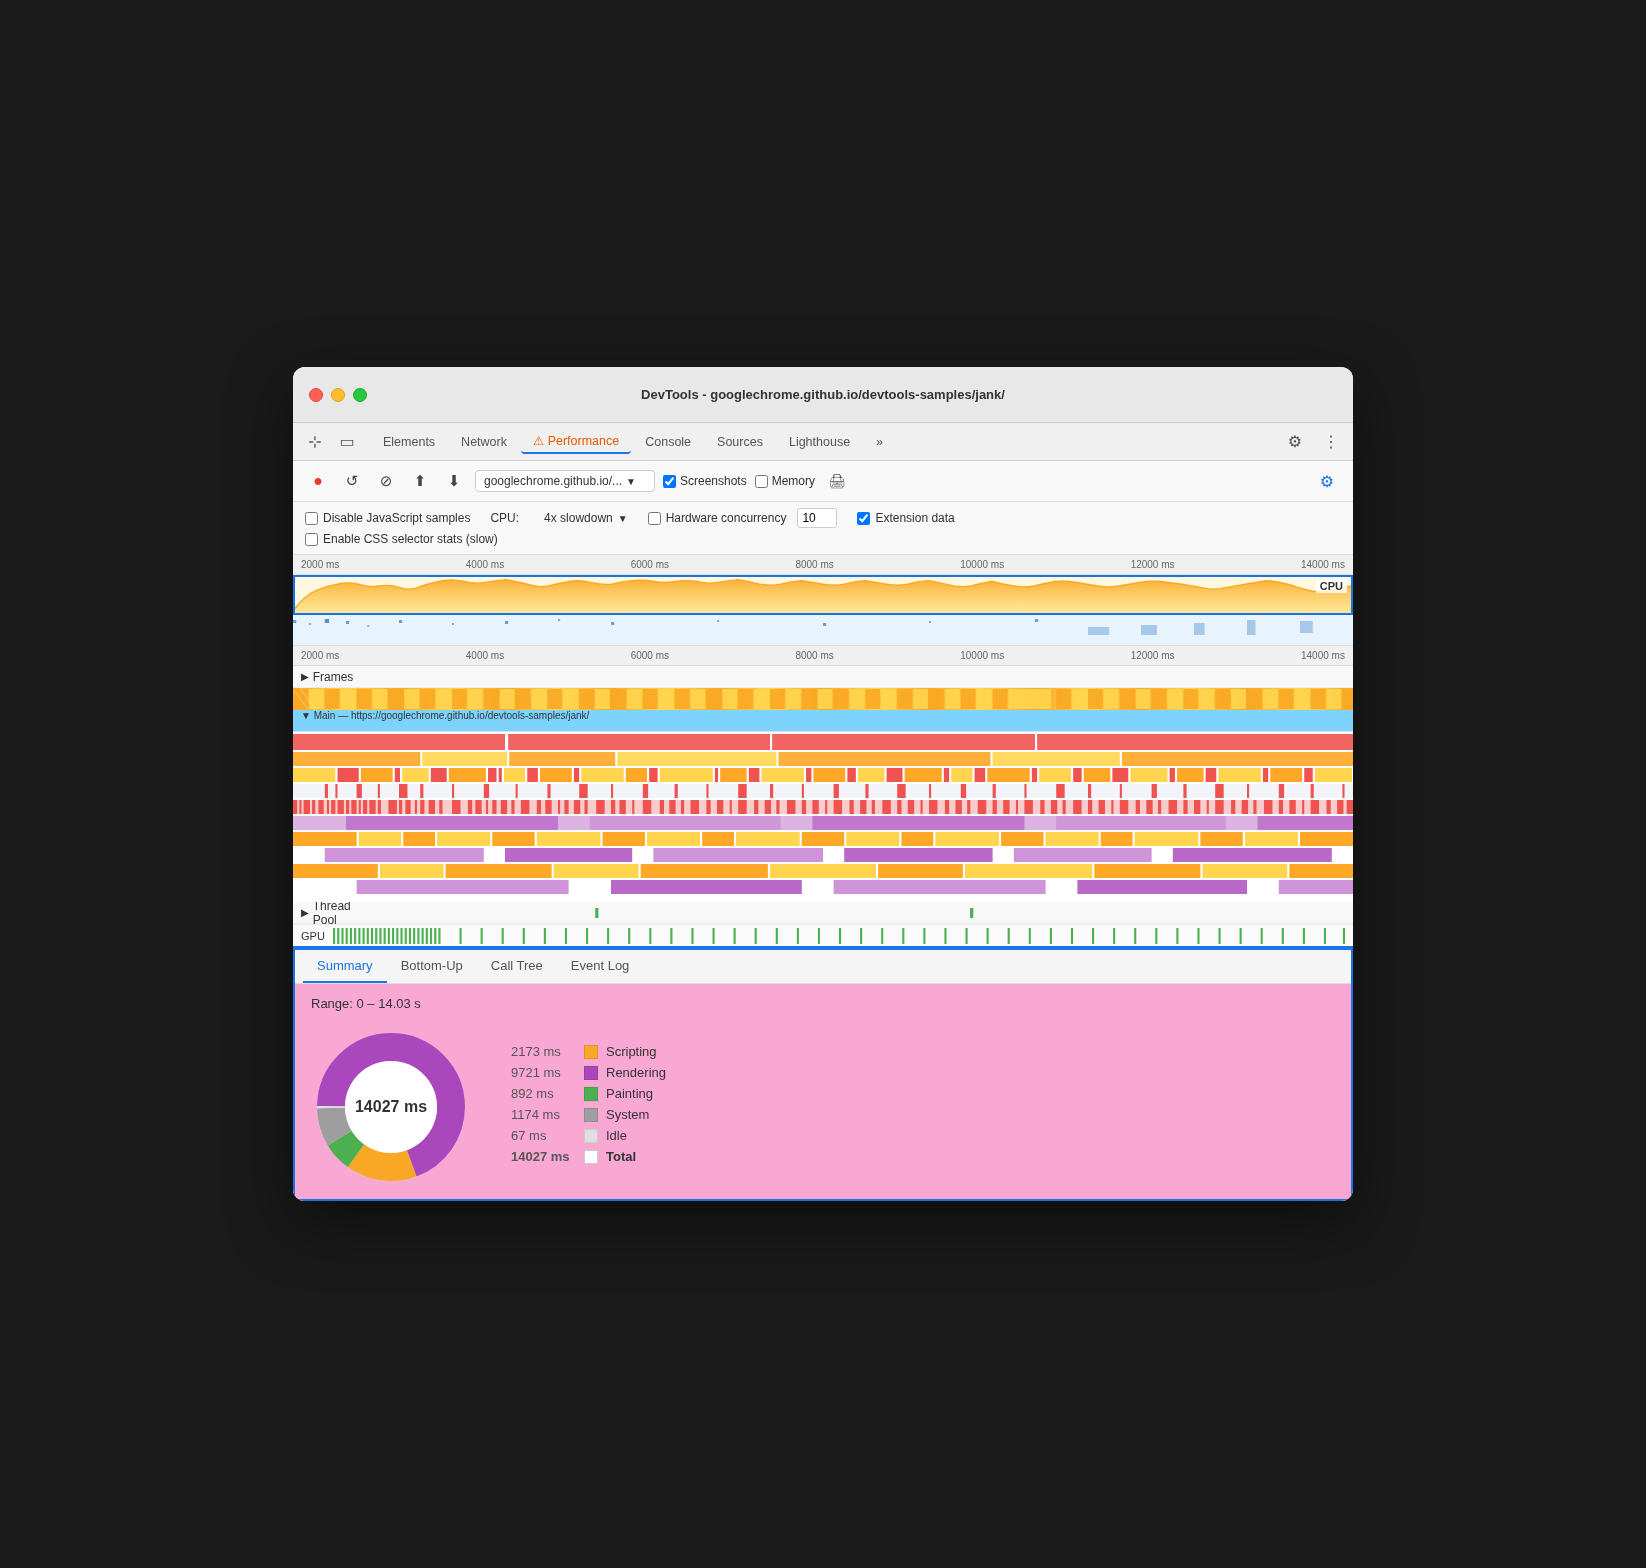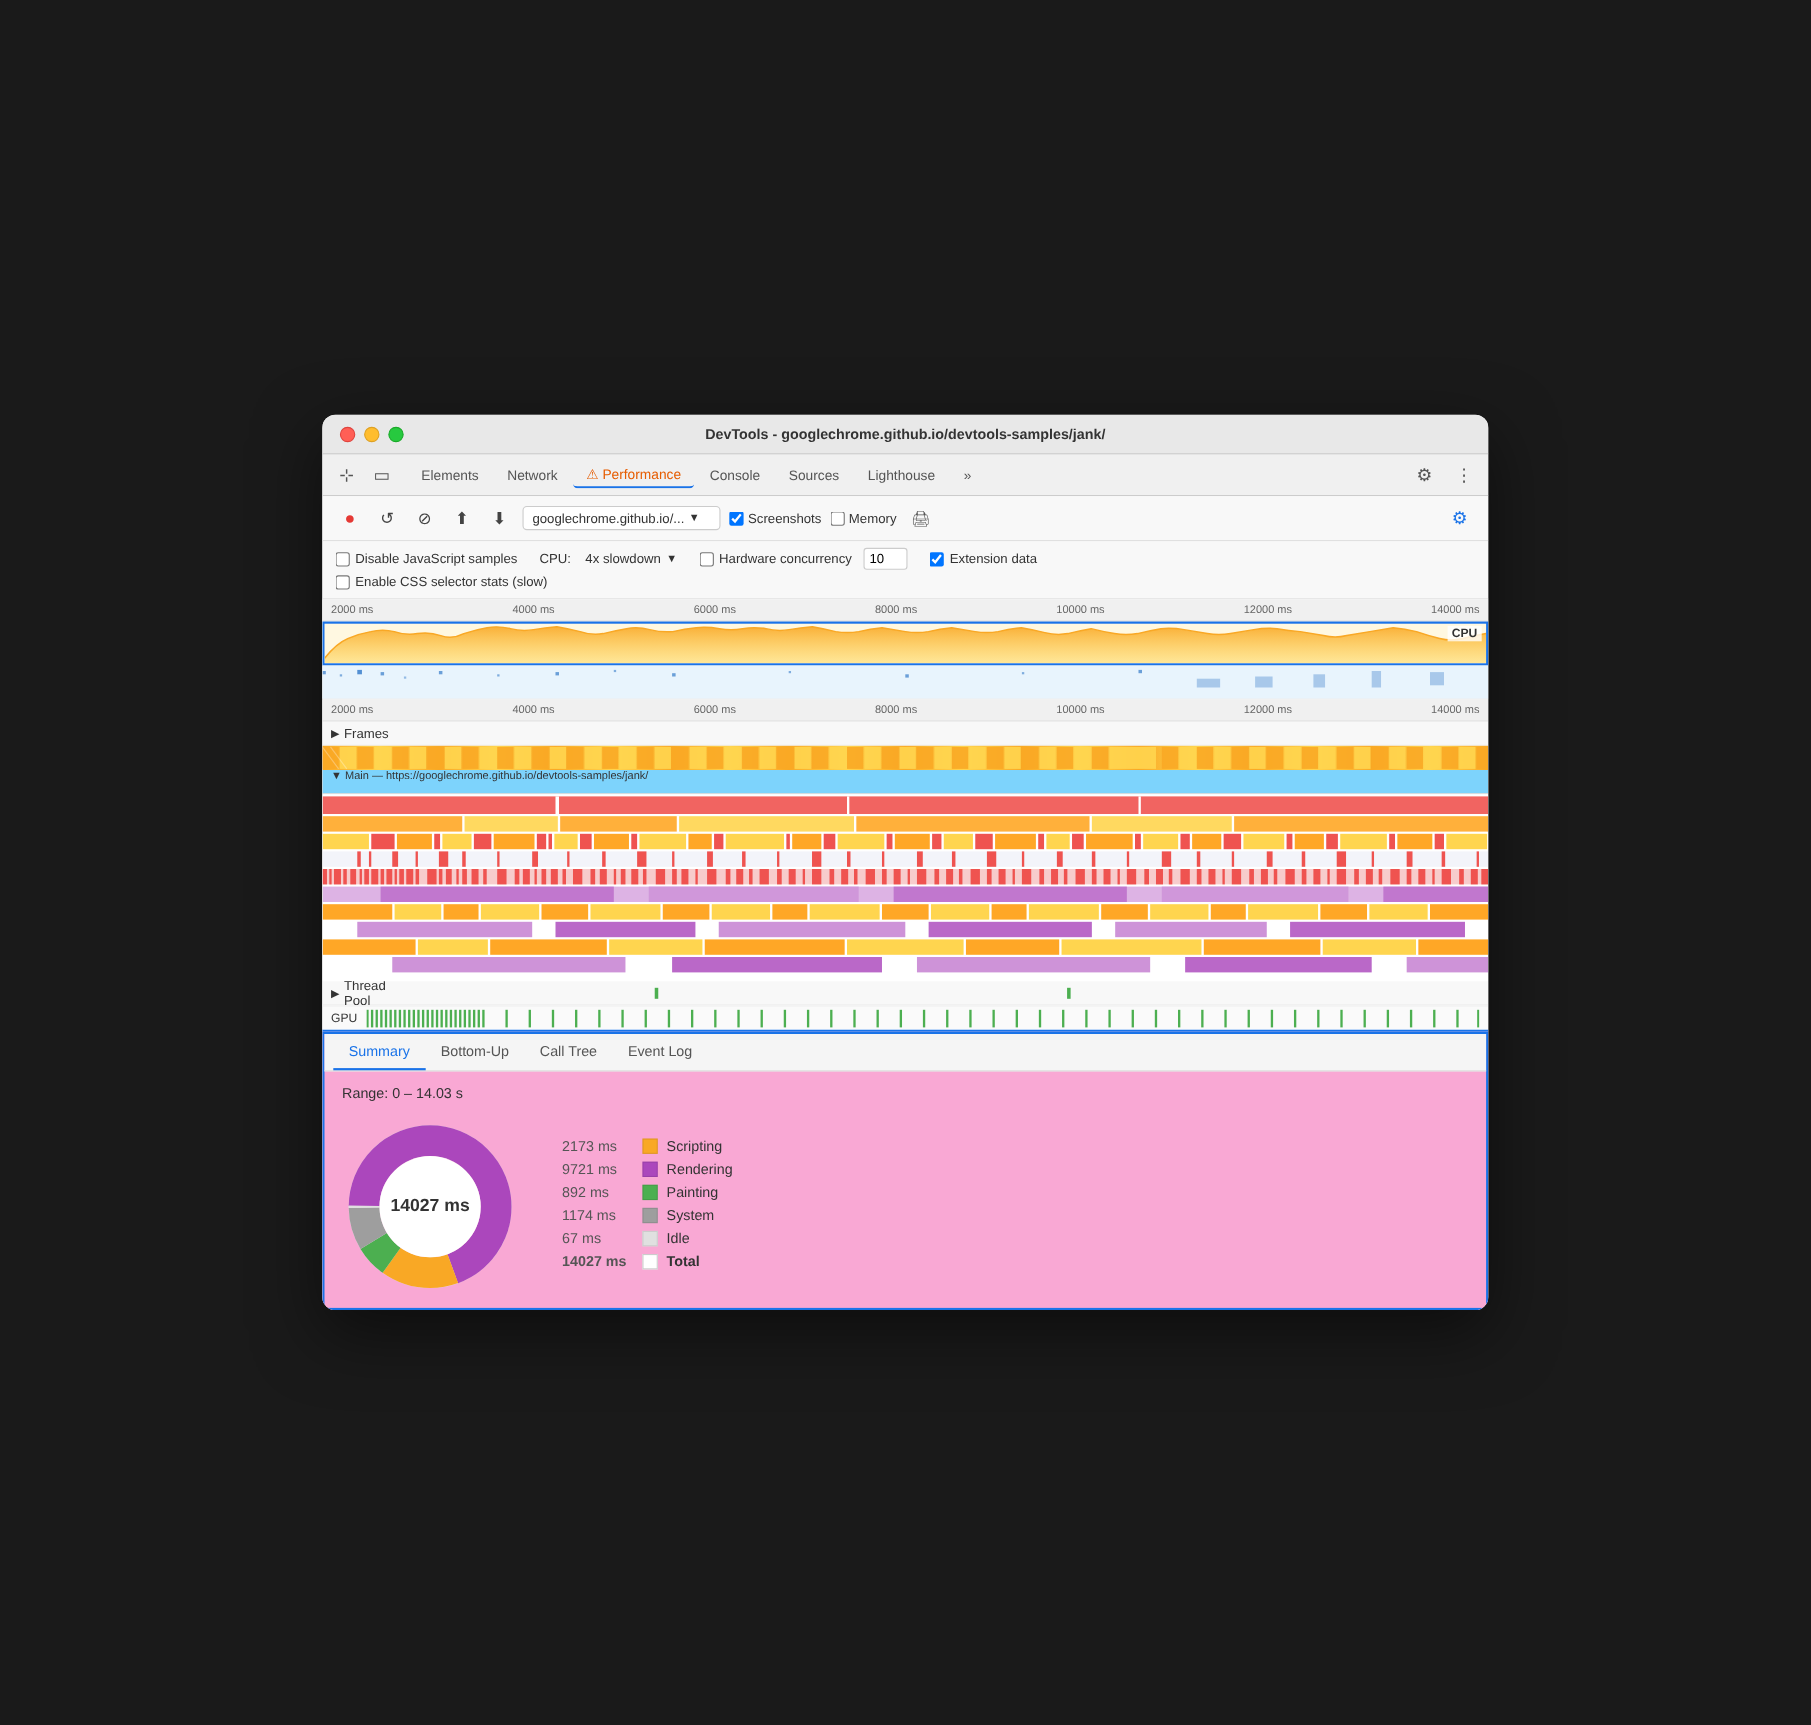--- a/index.html
+++ b/index.html
@@ -14,21 +14,21 @@
     .window {
       width: 1060px;
       background: #f5f5f5;
       border-radius: 12px;
       box-shadow: 0 20px 60px rgba(0,0,0,0.5);
       overflow: hidden;
     }
     
     .title-bar {
       background: #e8e8e8;
-      height: 36px;
+      height: 56px;
       display: flex;
       align-items: center;
       padding: 0 16px;
       border-bottom: 1px solid #ccc;
       position: relative;
     }
     .traffic-lights {
       display: flex;
       gap: 8px;
     }
@@ -411,21 +411,21 @@
   </div>
 
   <div class="settings-panel">
     <div class="settings-row">
       <div class="setting-item">
         <input type="checkbox" style="">
         <span>Disable JavaScript samples</span>
       </div>
       <div class="setting-item">
         <span>CPU:</span>
-        <span style="margin-left:8px;">4x slowdown</span>
+        <span style="margin-left:20px;">4x slowdown</span>
         <span style="font-size:10px;cursor:pointer;">▼</span>
       </div>
       <div class="setting-item">
         <input type="checkbox" style="">
         <span>Hardware concurrency</span>
         <input type="text" value="10" style="width: 40px; margin-left: 6px; border: 1px solid rgb(204, 204, 204); border-radius: 3px; padding: 2px 4px; font-size: 12px;">
       </div>
       <div class="setting-item">
         <input type="checkbox" checked="" style="">
         <span>Extension data</span>

